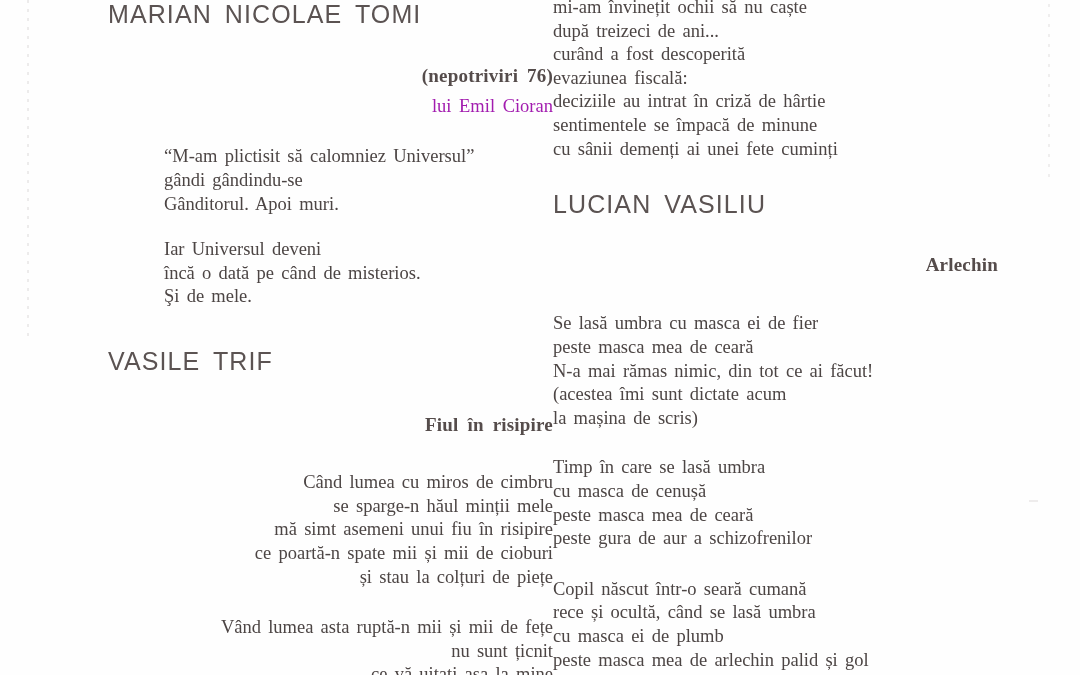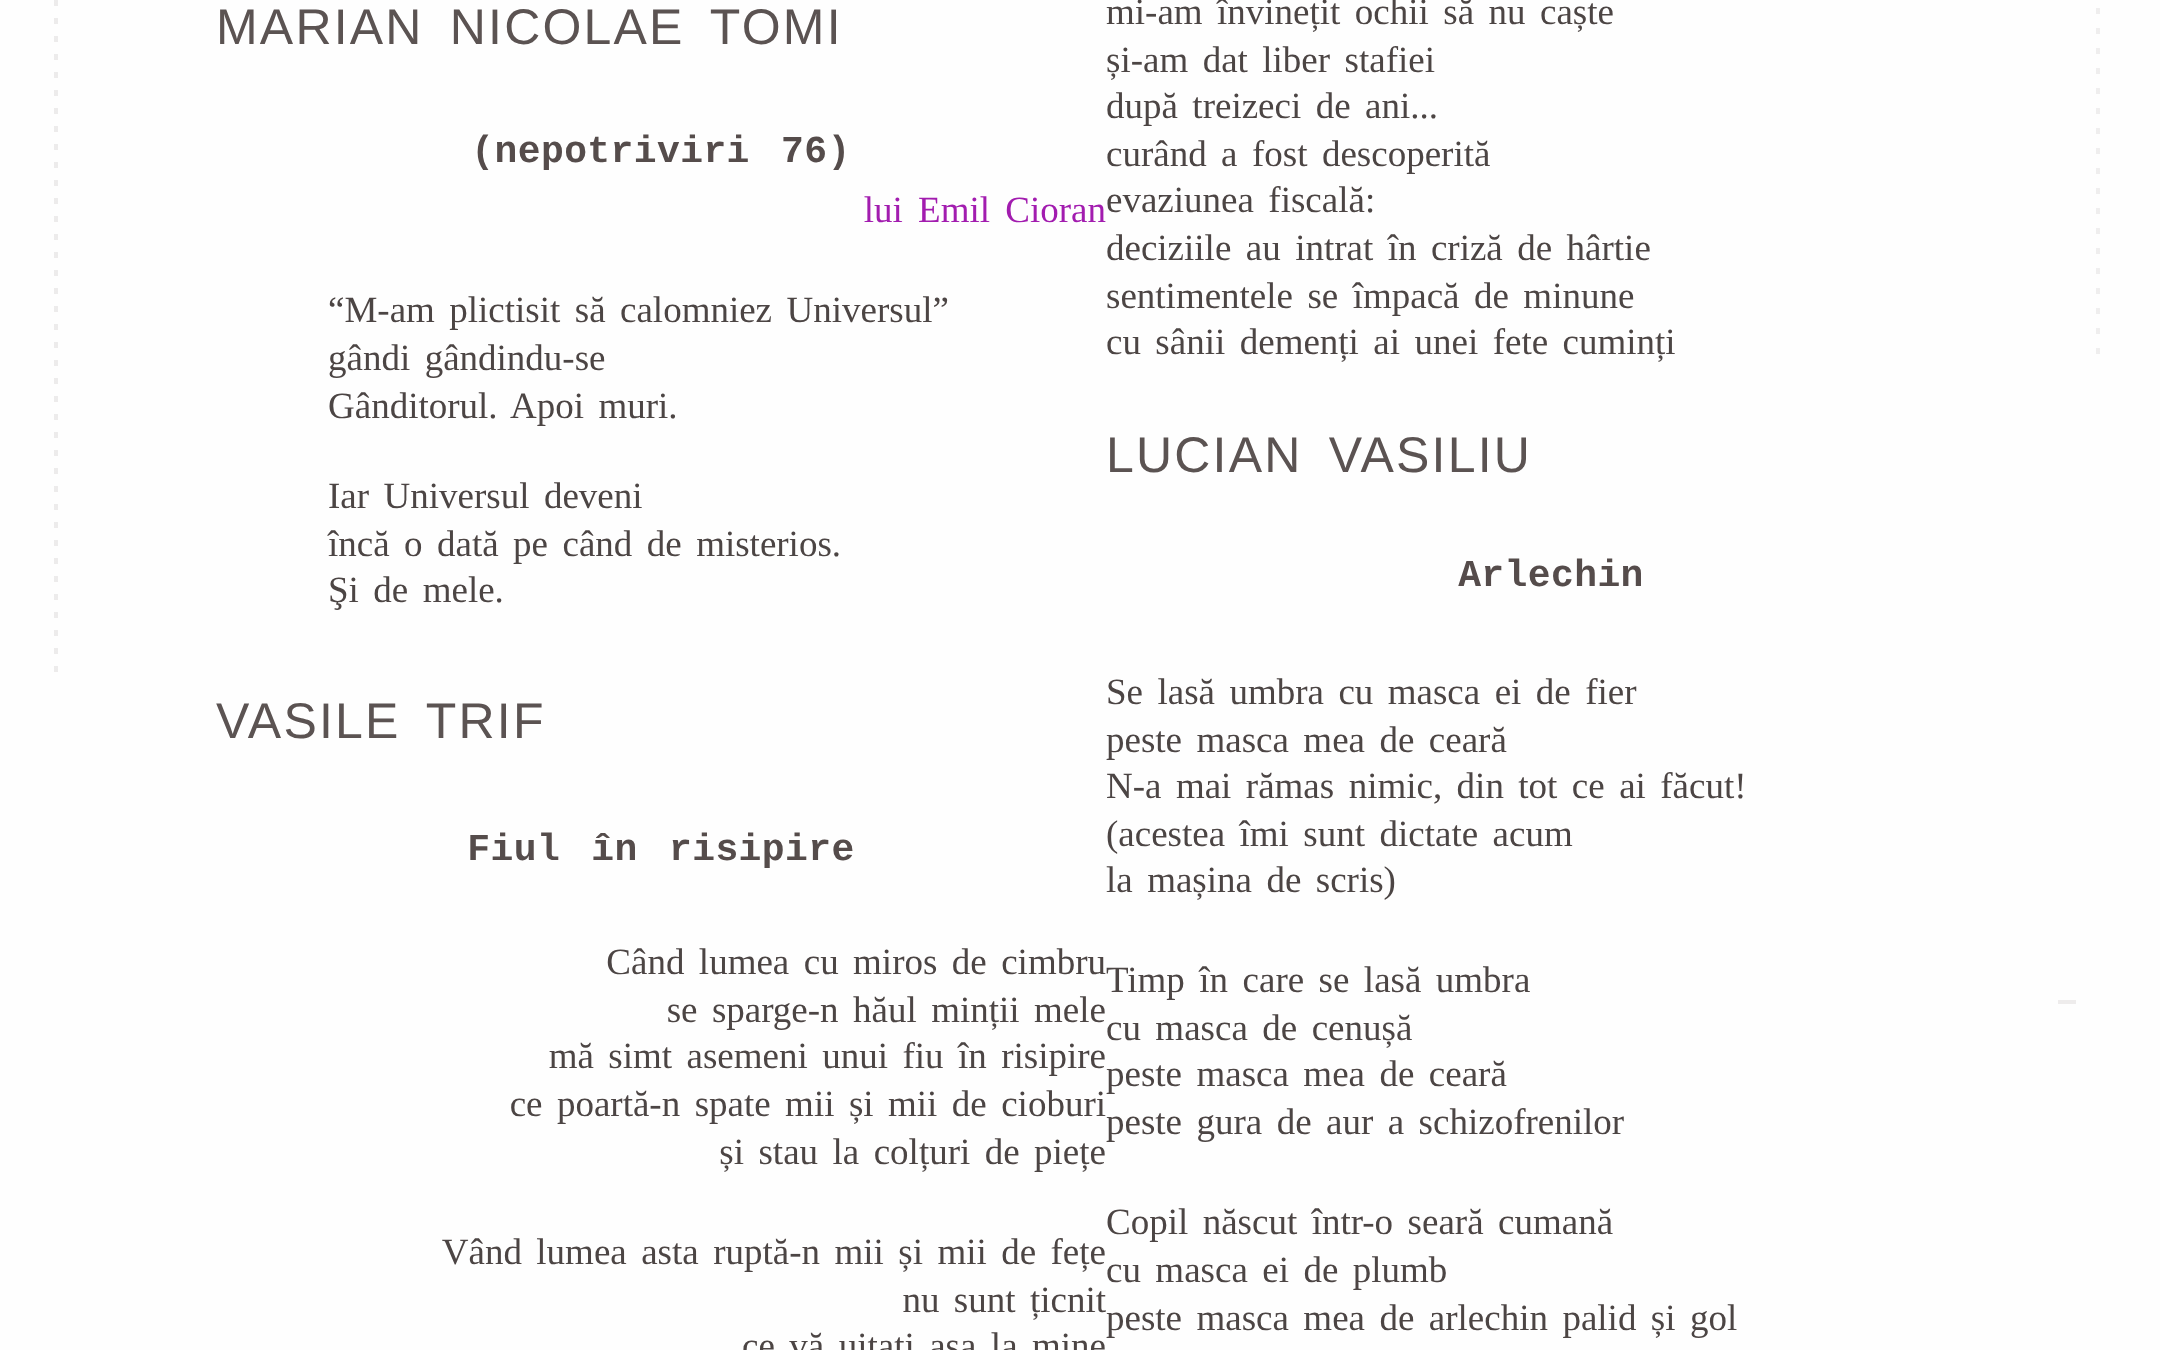--- a/index.html
+++ b/index.html
@@ -60,27 +60,27 @@
     font-weight: 400;
     letter-spacing: 1.1px;
     word-spacing: 5px;
     color: #5b5352;
     white-space: nowrap;
     line-height: 1.18;
   }
 
   
   .poem-title {
-    font-family: Liberation Mono, monospace;
+    font-family: Liberation Serif, serif;
     font-size: 19px;
     font-weight: bold;
     letter-spacing: 0.2px;
     word-spacing: 4px;
     color: #554c4b;
-    text-align: center;
+    text-align: right;
     line-height: 1.2;
   }
 
   
   .dedication {
     font-family: "Liberation Serif", "DejaVu Serif", serif;
     font-size: 18.5px;
     color: #a21caf;
     text-align: right;
     word-spacing: 3px;
@@ -164,21 +164,20 @@
       <div class="line">ce vă uitați așa la mine</div>
 
     </div>
 
   </div>
 
   <div class="column" id="col-right">
 
     <div class="stanza" style="margin-top:-4px;">
       <div class="line">mi-am învinețit ochii să nu caște</div>
-      <div class="line">și-am dat liber stafiei</div>
       <div class="line">după treizeci de ani...</div>
       <div class="line">curând a fost descoperită</div>
       <div class="line">evaziunea fiscală:</div>
       <div class="line">deciziile au intrat în criză de hârtie</div>
       <div class="line">sentimentele se împacă de minune</div>
       <div class="line">cu sânii demenți ai unei fete cuminți</div>
     </div>
 
     <div class="spacer-md"></div>
 
@@ -204,19 +203,20 @@
       <div class="line">Timp în care se lasă umbra</div>
       <div class="line">cu masca de cenușă</div>
       <div class="line">peste masca mea de ceară</div>
       <div class="line">peste gura de aur a schizofrenilor</div>
     </div>
 
     <div class="spacer-md"></div>
 
     <div class="stanza" style="margin-top:5px;">
       <div class="line">Copil născut într-o seară cumană</div>
+      <div class="line">rece și ocultă, când se lasă umbra</div>
       <div class="line">cu masca ei de plumb</div>
       <div class="line">peste masca mea de arlechin palid și gol</div>
     </div>
 
   </div>
 
 </div>
 
 </body></html>

